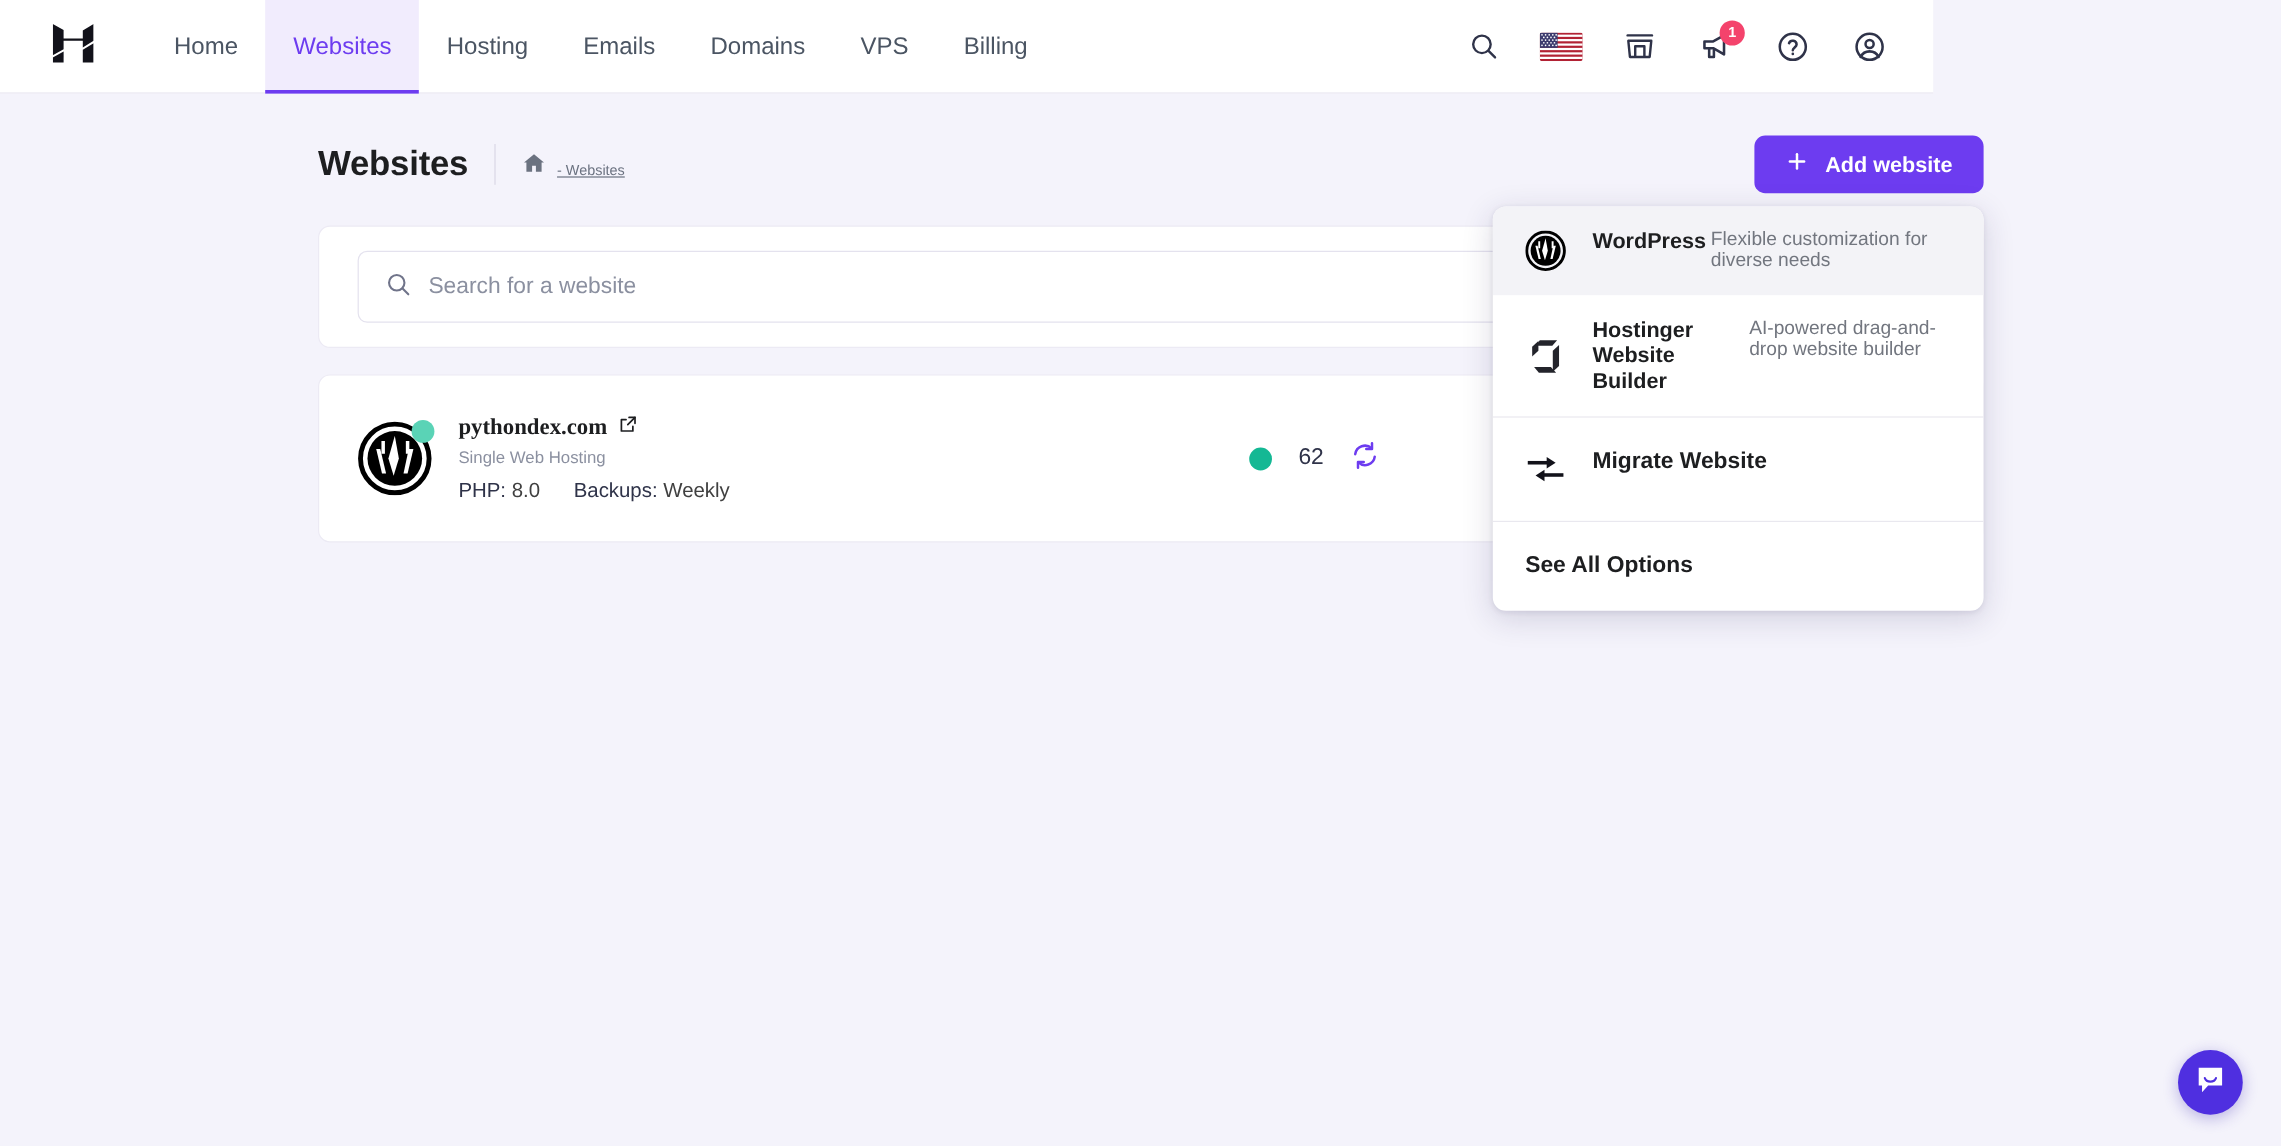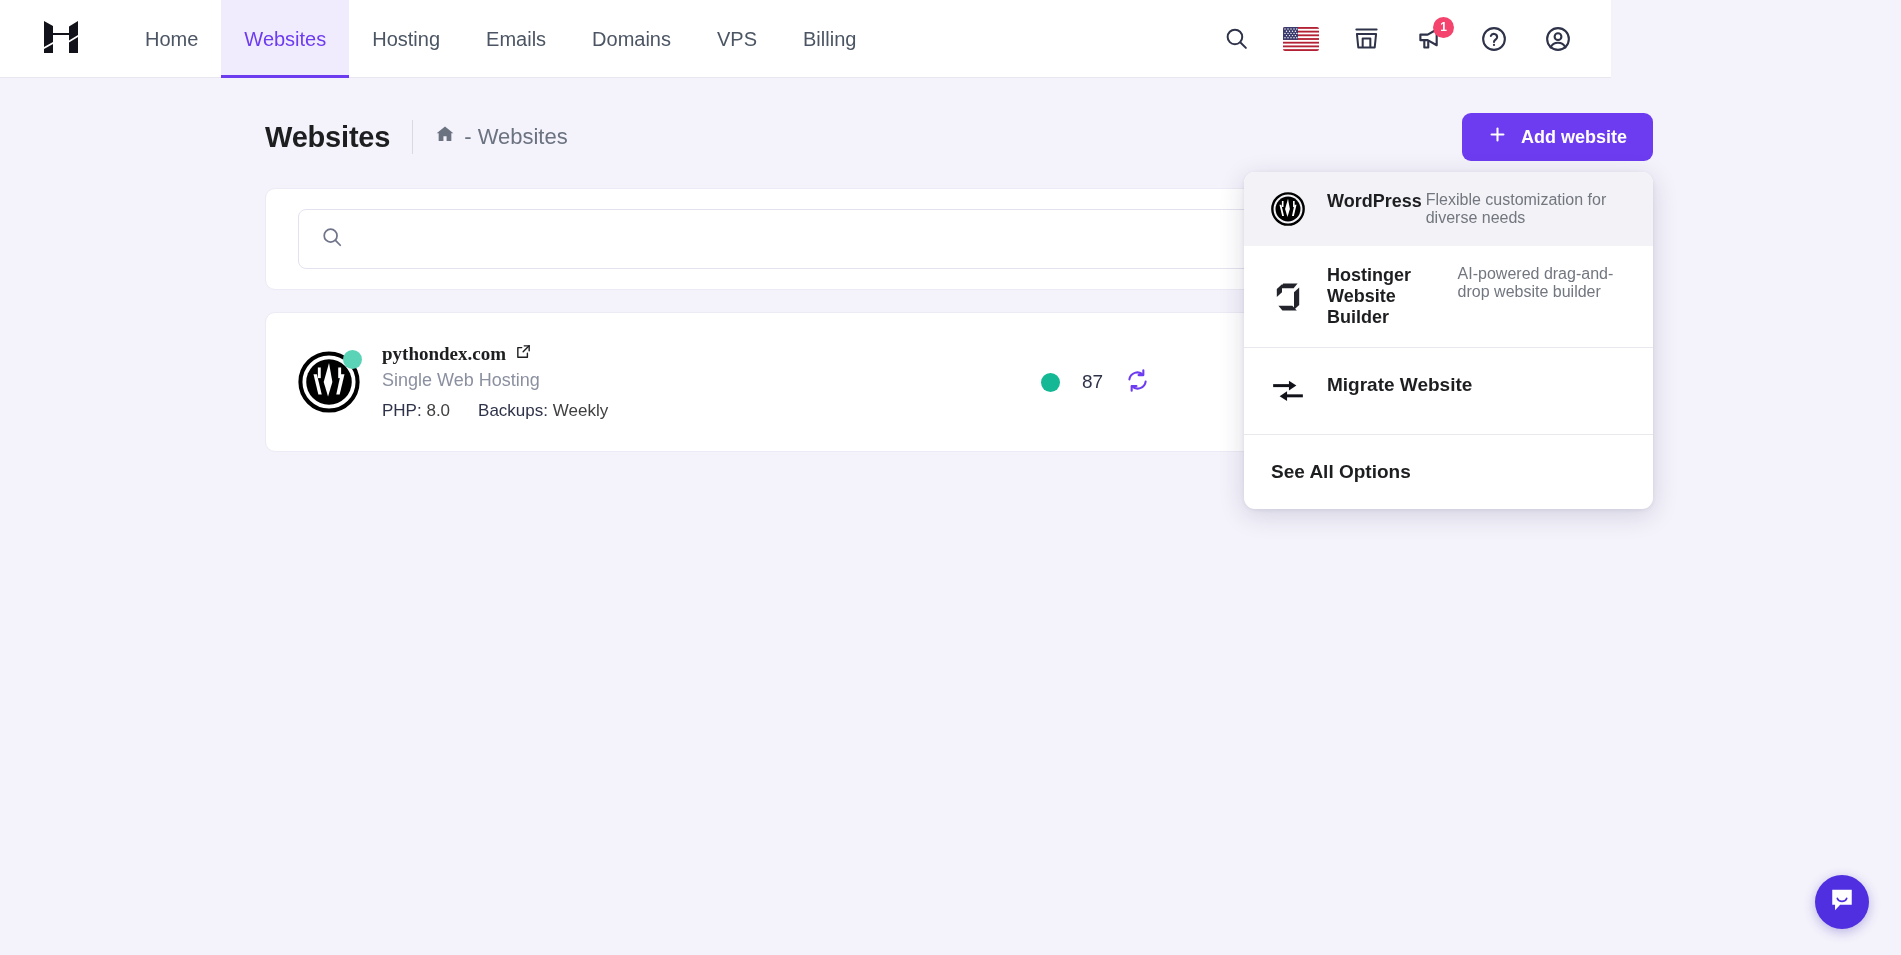--- a/index.html
+++ b/index.html
@@ -112,22 +112,23 @@
   .bc-divider {
     width: 1px;
     height: 34px;
     background: #d9d8e4;
     margin: 0 22px;
   }
   .breadcrumb {
     display: flex;
     align-items: flex-end;
     gap: 9px;
-    font-size: 22px;
+    font-size: 12px;
     color: #6b7280;
+    text-decoration: underline;
   }
   .add-website-btn {
     margin-left: auto;
     background: #6d3cf0;
     color: #fff;
     border: none;
     border-radius: 9px;
     height: 48px;
     padding: 0 26px;
     font-size: 18px;
@@ -205,21 +206,21 @@
   .site-info { display: flex; flex-direction: column; gap: 5px; }
   .site-name-row {
     display: flex;
     align-items: center;
     gap: 9px;
     font-size: 19px;
     font-weight: bold;
     color: #1d1e20;
     font-family: Liberation Serif, serif;
   }
-  .site-plan { font-size: 18px; color: #8b90a0; }
+  .site-plan { font-size: 14px; color: #8b90a0; }
   .site-meta {
     display: flex;
     align-items: center;
     gap: 28px;
     font-size: 17px;
     color: #2f3349;
     margin-top: 5px;
   }
   .meta-val { color: #404040; cursor: pointer; }
   .site-score {
@@ -442,20 +443,21 @@
 </div>
 
 <div class="search-card">
   <div class="search-box">
     <span>
       <svg width="22" height="22" viewBox="0 0 24 24" fill="none" stroke="#70748a" stroke-width="1.9" stroke-linecap="round">
         <circle cx="10.5" cy="10.5" r="7"></circle>
           <line x1="15.8" y1="15.8" x2="21" y2="21"></line>
       </svg>
     </span>
+    <input type="text" placeholder="Search for a website" style="">
   </div>
 </div>
 
 <div class="site-card">
   <div class="site-logo">
     <span class="status-dot-sm"></span>
     <svg width="62" height="62" viewBox="0 0 64 64">
       <circle cx="32" cy="32" r="29.5" fill="none" stroke="#000" stroke-width="4.2"></circle>
       <circle cx="32" cy="32" r="23.5" fill="#000"></circle>
       <path d="M32 12.5 L26.5 32 L31 47 L35.5 32 Z" fill="#fff"></path>
@@ -485,21 +487,21 @@
       </span>
       <span>
         <span>Backups:</span>
         <span class="meta-val">Weekly</span>
       </span>
     </div>
   </div>
 
   <div class="site-score">
     <span class="dot-lg"></span>
-    <span class="score-num">87</span>
+    <span class="score-num">62</span>
     <span>
       <svg width="25" height="25" viewBox="0 0 24 24" fill="none" stroke="#6d3cf0" stroke-width="2" stroke-linecap="round" stroke-linejoin="round">
         <path d="M4.2 11 a7.8 7.8 0 0 1 13.1 -4.6"></path>
         <polyline points="17.6,2.2 17.6,6.8 13,6.8"></polyline>
         <path d="M19.8 13 a7.8 7.8 0 0 1 -13.1 4.6"></path>
         <polyline points="6.4,21.8 6.4,17.2 11,17.2"></polyline>
       </svg>
     </span>
   </div>
 </div>

